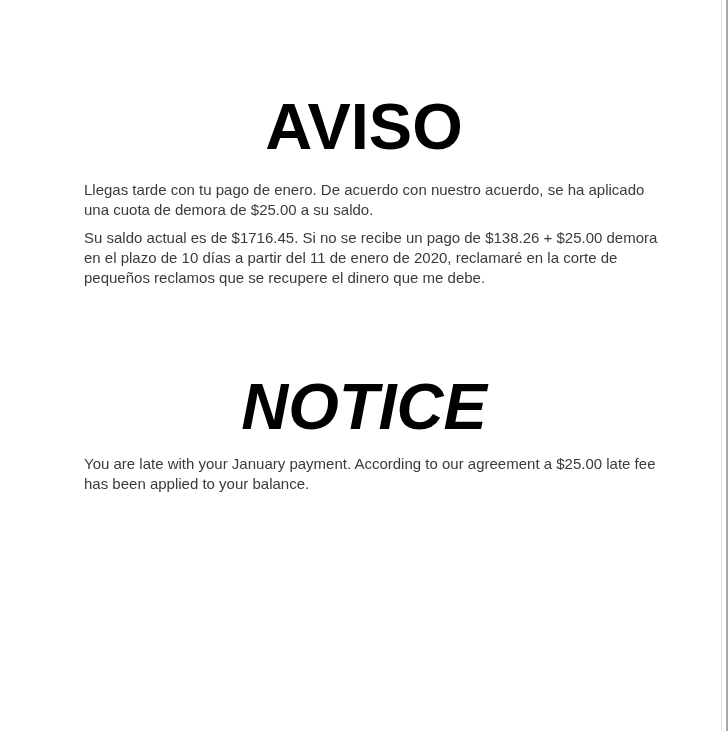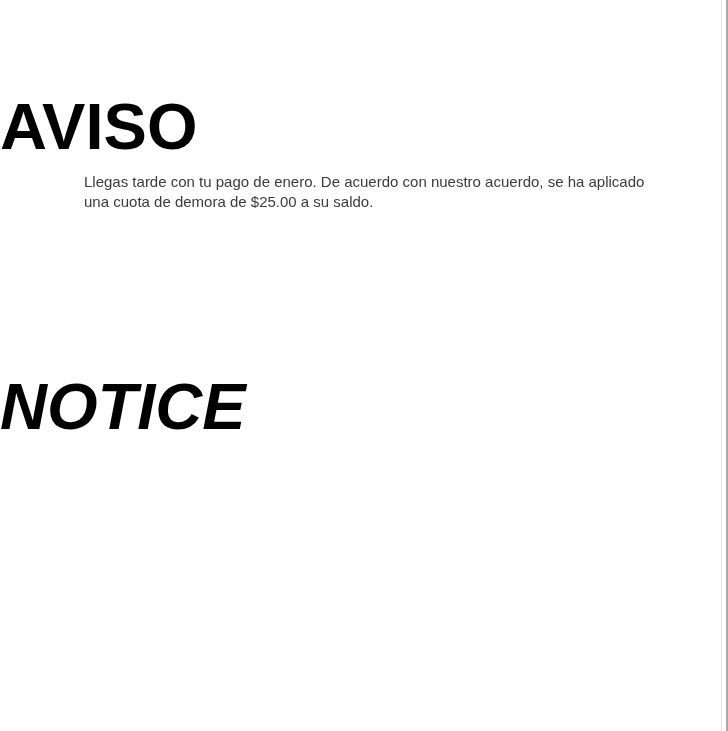--- a/index.html
+++ b/index.html
@@ -13,38 +13,38 @@
     height: 731px;
     background: #ffffff;
     overflow: hidden;
     font-family: "Liberation Sans", sans-serif;
   }
   .doc-title {
     position: absolute;
     left: 0;
     width: 728px;
     margin: 0;
-    text-align: left;
+    text-align: center;
     font-size: 65px;
     line-height: 1.1;
     font-weight: bold;
     color: #000000;
     letter-spacing: 0;
   }
   #title-es { top: 91px; }
   #title-en { top: 371px; font-style: italic; }
   .body-text {
     position: absolute;
     left: 84px;
     width: 608px;
     color: #3b3b3b;
     font-size: 15px;
     line-height: 20px;
   }
-  #body-es { top: 172px; }
+  #body-es { top: 180px; }
   #body-en { top: 454px; }
   .para {
     margin: 0 0 0 0;
     white-space: pre-wrap;
   }
   .para + .para {
     margin-top: 8px;
   }
   .edge-inner {
     position: absolute;
@@ -66,23 +66,28 @@
 </head>
 <body>
 
 <div class="page">
 
   <h1 class="doc-title" id="title-es">AVISO</h1>
 
   <div class="body-text" id="body-es">
     <p class="para">Llegas tarde con tu pago de enero. De acuerdo con nuestro acuerdo, se ha aplicado
 una cuota de demora de $25.00 a su saldo.</p>
+    <p class="para">Su saldo actual es de $1716.45. Si no se recibe un pago de $138.26 + $25.00 demora
+en el plazo de 10 días a partir del 11 de enero de 2020, reclamaré en la corte de
+pequeños reclamos que se recupere el dinero que me debe.</p>
   </div>
 
   <h1 class="doc-title" id="title-en">NOTICE</h1>
 
   <div class="body-text" id="body-en">
+    <p class="para">You are late with your January payment. According to our agreement a $25.00 late fee
+has been applied to your balance.</p>
   </div>
 
   <div class="edge-inner"></div>
   <div class="edge-outer"></div>
 
 </div>
 
 </body></html>

